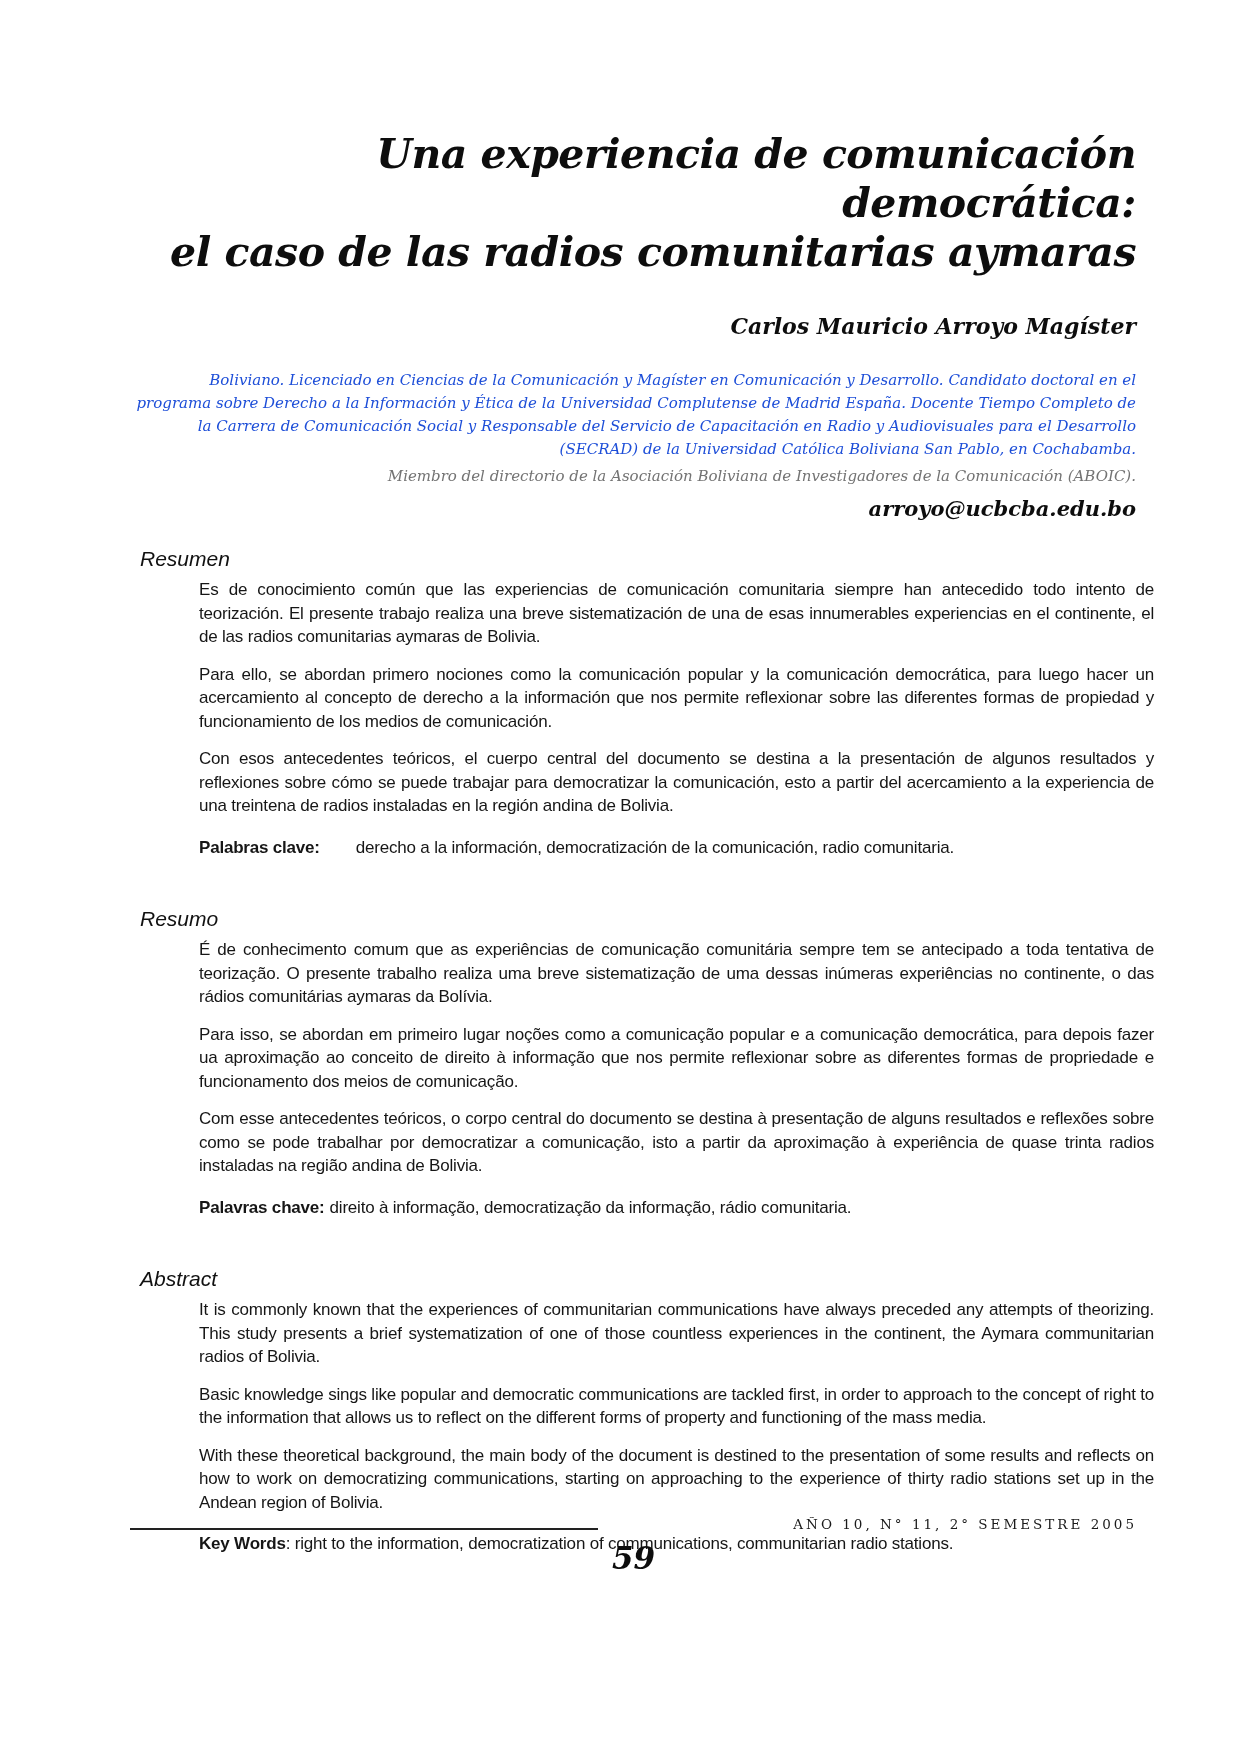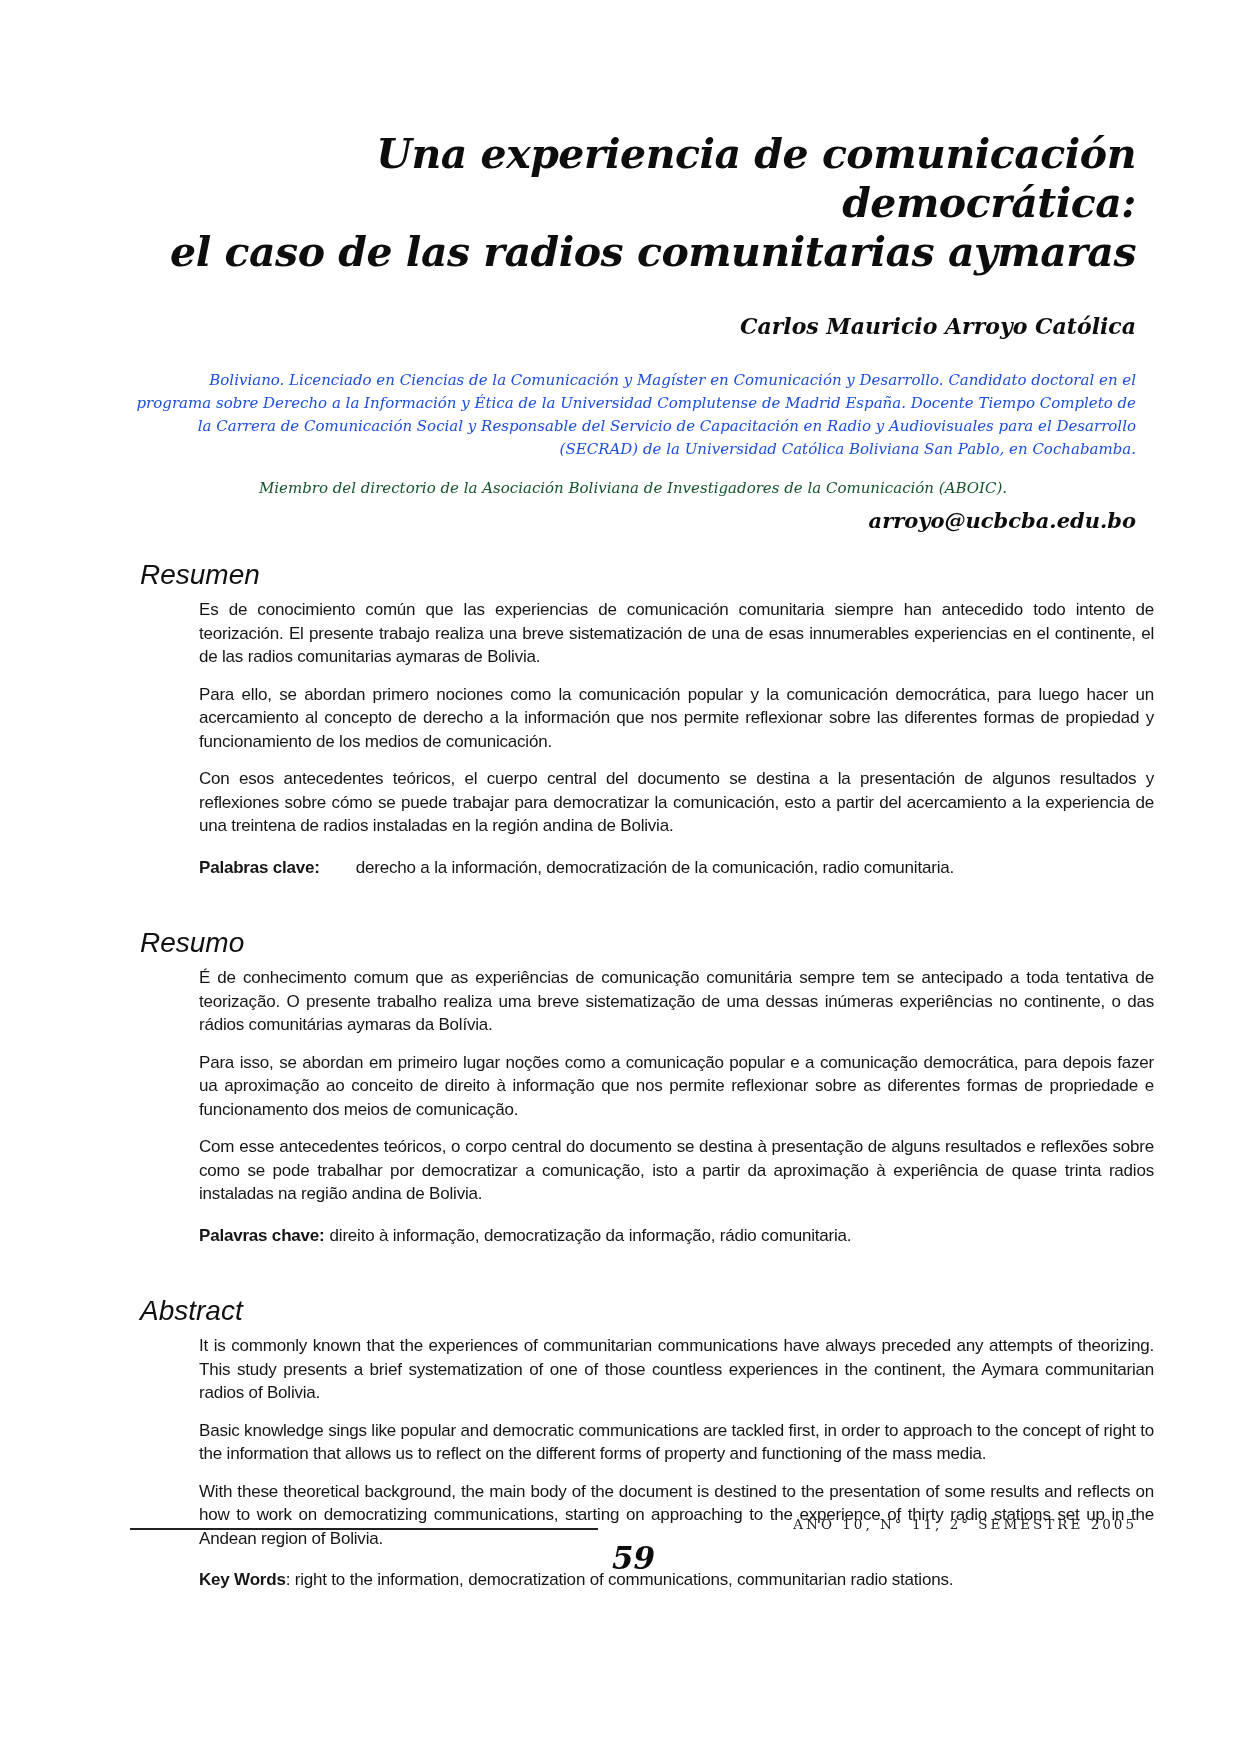--- a/index.html
+++ b/index.html
@@ -41,48 +41,48 @@
     margin-top: 30px;
     font-family: "DejaVu Serif", serif;
     font-style: italic;
     font-weight: 400;
     font-size: 15px;
     line-height: 23px;
     color: #1d4ed8;
     text-align: right;
   }
   .membership {
-    margin-top: 16px;
+    margin-top: 4px;
     font-family: "DejaVu Serif", serif;
     font-style: italic;
     font-size: 15px;
     line-height: 23px;
-    color: #14532d;
-    text-align: center;
+    color: #737373;
+    text-align: right;
   }
   .email {
     margin-top: 8px;
     font-family: "DejaVu Serif", serif;
     font-style: italic;
     font-weight: 700;
     font-size: 21px;
     color: #0d0d0d;
   }
 
   
   .sections {
     margin: 26px 86px 0 140px;
   }
   .abstract-section { margin-bottom: 48px; }
   .section-heading {
     margin: 0 0 7px 0;
     font-family: "Liberation Sans", sans-serif;
     font-style: italic;
     font-weight: 400;
-    font-size: 28px;
+    font-size: 21px;
     color: #111;
   }
   .section-body { margin-left: 43px; }
   .para {
     margin: 0 0 14px 16px;
     font-size: 17px;
     line-height: 23.5px;
     letter-spacing: -0.2px;
     text-align: justify;
     color: #161616;
@@ -122,21 +122,21 @@
     color: #0d0d0d;
   }
 </style>
 </head>
 <body>
 
 <div class="page">
 
   <div class="header">
     <h1 class="doc-title"><span>Una experiencia de comunicación democrática:</span><br><span>el caso de las radios comunitarias aymaras</span></h1>
-    <div class="author">Carlos Mauricio Arroyo Católica</div>
+    <div class="author">Carlos Mauricio Arroyo Magíster</div>
     <div class="bio">Boliviano. Licenciado en Ciencias de la Comunicación y Magíster en Comunicación y Desarrollo. Candidato doctoral en el programa sobre Derecho a la Información y Ética de la Universidad Complutense de Madrid España. Docente Tiempo Completo de la Carrera de Comunicación Social y Responsable del Servicio de Capacitación en Radio y Audiovisuales para el Desarrollo (SECRAD) de la Universidad Católica Boliviana San Pablo, en Cochabamba.</div>
     <div class="membership">Miembro del directorio de la Asociación Boliviana de Investigadores de la Comunicación (ABOIC).</div>
     <div class="email">arroyo@ucbcba.edu.bo</div>
   </div>
 
   <div class="sections">
 
     <section class="abstract-section">
       <h2 class="section-heading">Resumen</h2>
       <div class="section-body">

